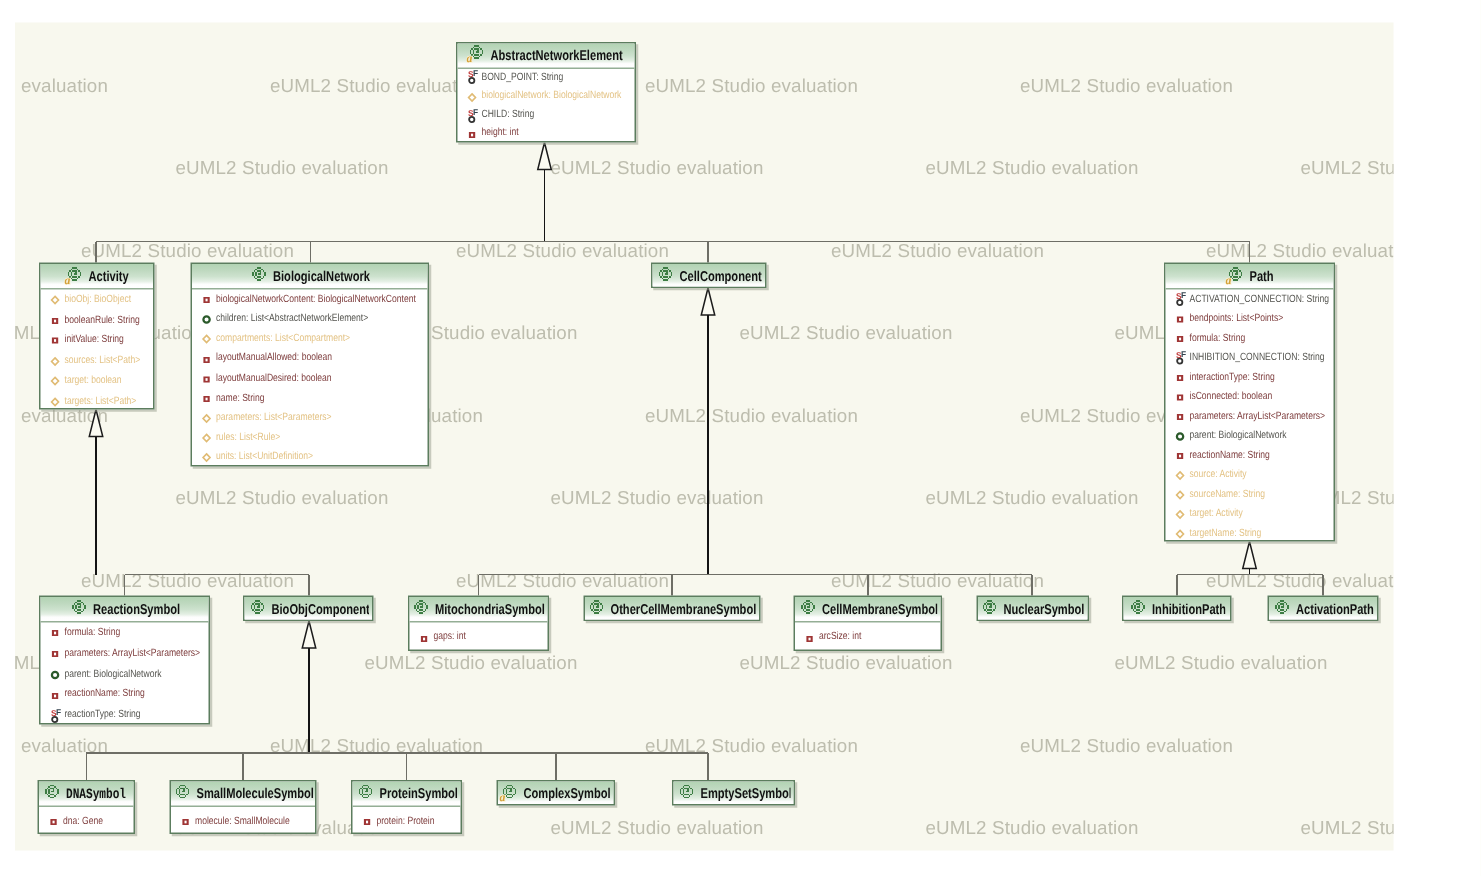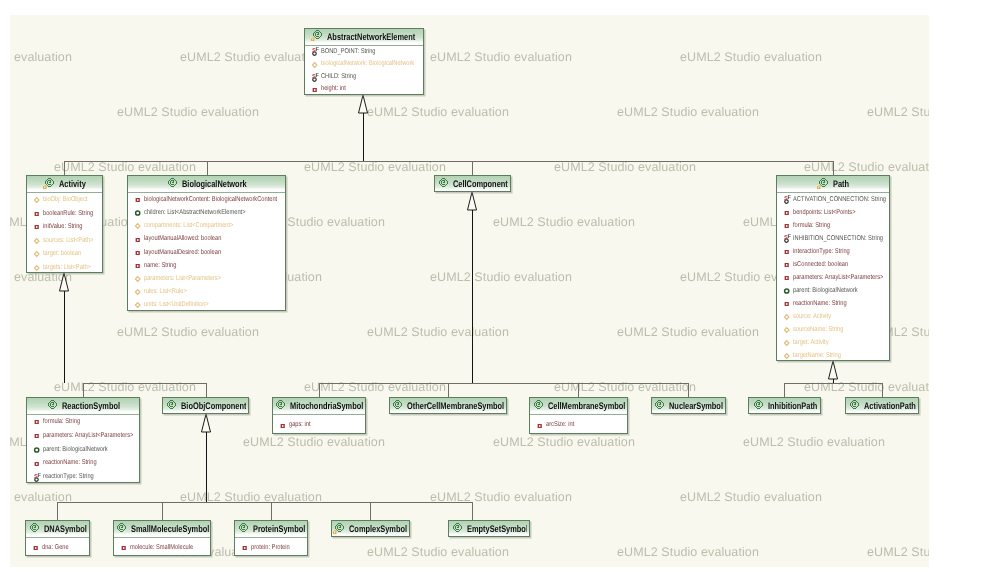--- a/index.html
+++ b/index.html
@@ -929,21 +929,21 @@
               <rect x="5" y="3" width="2" height="1" fill="#3d7d44"></rect>
               <rect x="4" y="4" width="1" height="1" fill="#3d7d44"></rect>
               <rect x="4" y="5" width="1" height="2" fill="#3d7d44"></rect>
               <rect x="5" y="7" width="2" height="1" fill="#3d7d44"></rect>
               <rect x="7" y="7" width="1" height="1" fill="#3d7d44"></rect>
               <rect x="7" y="3" width="1" height="1" fill="#3d7d44"></rect>
               <rect x="6" y="5" width="2" height="1" fill="#3d7d44"></rect>
               <rect x="7" y="4" width="1" height="1" fill="#3d7d44"></rect>
             </g>
           </svg>
-          <span class="nmw" style="width: 42.8269px;"><span class="nm">DNASymbol</span></span>
+          <span class="nmw" style="width: 42.8269px; font-family: Liberation Mono, monospace;"><span class="nm">DNASymbol</span></span>
         </div>
       </div>
       <div class="attrs">
         <div class="attr" style="height: 19px; line-height: 19px;">
           <svg width="9" height="11" viewBox="0 0 9 11">
             <g>
               <rect x="1.6" y="4" width="4.2" height="4" fill="#9f3535"></rect>
               <rect x="3.0" y="5.1" width="1.4" height="1.8" fill="#ffffff"></rect>
             </g>
           </svg>

